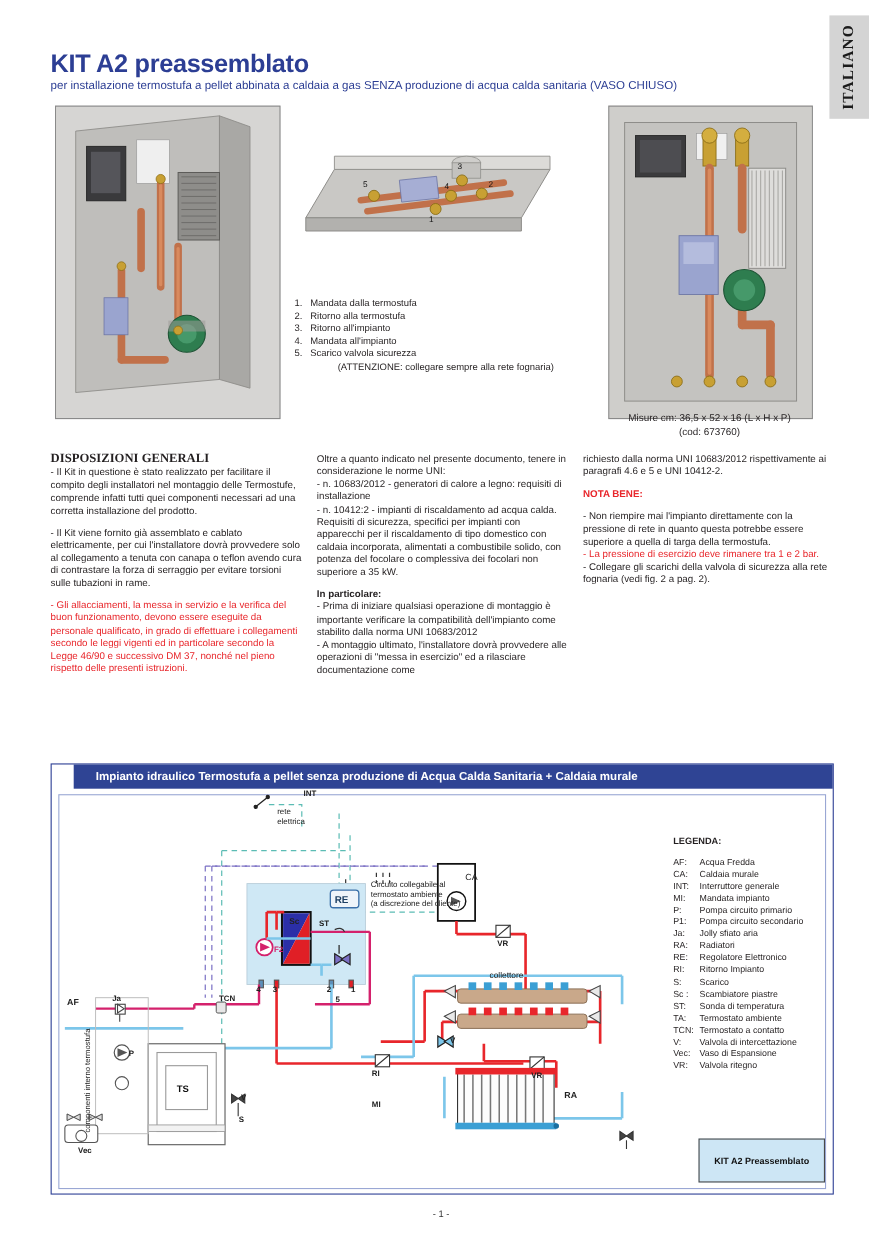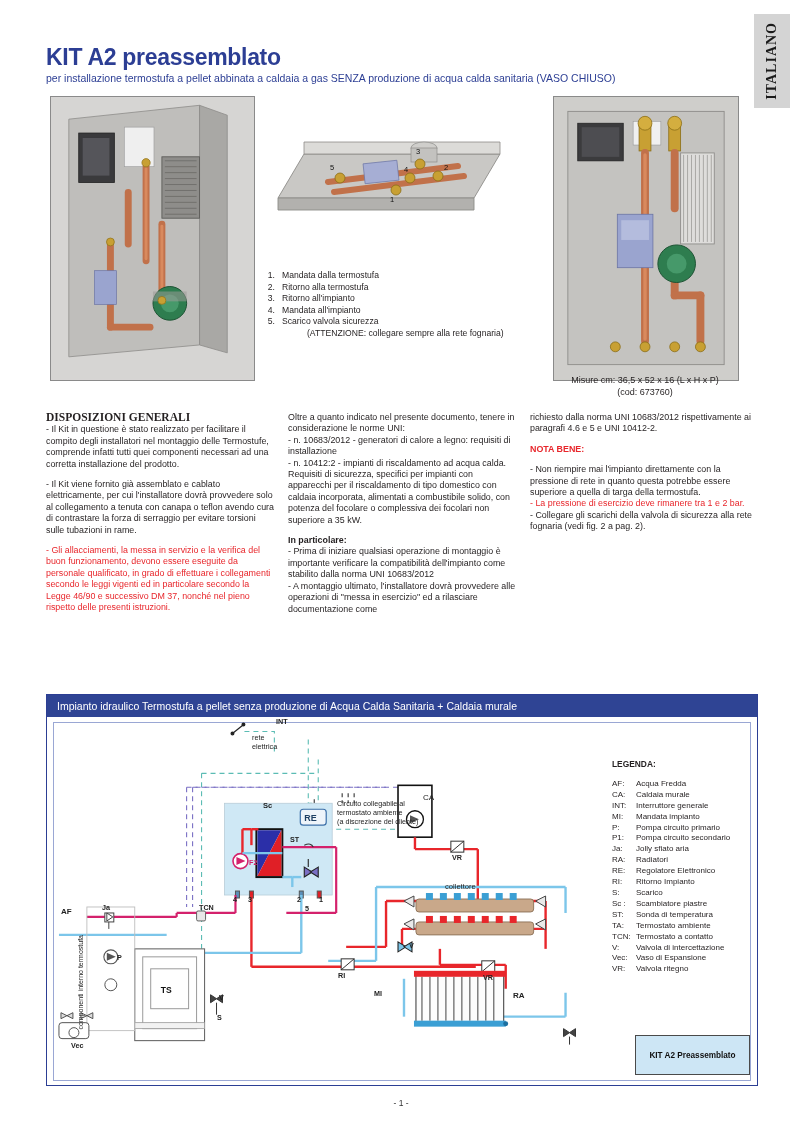--- a/index.html
+++ b/index.html
@@ -69,22 +69,23 @@
   .redhead{ color:#e8262b; font-weight:bold; margin:0; }
   .bold{ font-weight:bold; }
 
   
   .schem{
     position:absolute; left:46px; top:694px; width:712px; height:392px;
     border:1px solid #2c3e94; background:#ffffff;
   }
   .schem-head{
     height:22px; background:#2f4494; color:#fff;
-    font-size:10.5px; font-weight:normal; display:flex; align-items:center;
-    padding-left:10px;
+    font-size:10.5px; font-weight:bold; display:flex; align-items:center;
+    padding-left:20px;
+    margin-left:20px;
   }
   .schem-body{ position:relative; width:100%; height:369px; }
   .schem-frame{
     position:absolute; left:6px; top:5px; right:6px; bottom:5px;
     border:1px solid #9aa7d4;
   }
 
   
   .legend{ position:absolute; left:565px; top:42px; width:150px; font-size:8px; line-height:10.9px; }
   .legend .lh{ font-weight:bold; font-size:8.4px; margin-bottom:9px; }
@@ -537,34 +538,34 @@
 
       <div class="dlabel" style="left:205px; top:16px;">rete</div>
       <div class="dlabel" style="left:205px; top:25px;">elettrica</div>
       <div class="dlabel b" style="left:229px; top:0px;">INT</div>
 
       <div class="dlabel" style="left:290px; top:82px;">Circuito collegabile al</div>
       <div class="dlabel" style="left:290px; top:91px;">termostato ambiente</div>
       <div class="dlabel" style="left:290px; top:100px;">(a discrezione del cliente)</div>
 
       <div class="dlabel" style="left:376px; top:76px; font-size:8px;">CA</div>
-      <div class="dlabel b" style="left:216px; top:84px; font-size:7.6px;">Sc</div>
+      <div class="dlabel b" style="left:216px; top:116px; font-size:7.6px;">Sc</div>
       <div class="dlabel b" style="left:243px; top:118px;">ST</div>
       <div class="dlabel b" style="left:202px; top:141px; color:#d4216c;">F2</div>
       <div class="dlabel b" style="left:152px; top:186px;">TCN</div>
       <div class="dlabel b" style="left:14px; top:190px; font-size:8px;">AF</div>
       <div class="dlabel b" style="left:55px; top:186px;">Ja</div>
       <div class="dlabel b" style="left:186px; top:178px;">4</div>
       <div class="dlabel b" style="left:201px; top:178px;">3</div>
       <div class="dlabel b" style="left:250px; top:178px;">2</div>
       <div class="dlabel b" style="left:272px; top:178px;">1</div>
       <div class="dlabel b" style="left:258px; top:187px;">5</div>
 
       <div class="dlabel b" style="left:291px; top:254px;">RI</div>
-      <div class="dlabel b" style="left:291px; top:272px;margin-left:36px;">MI</div>
+      <div class="dlabel b" style="left:291px; top:282px;">MI</div>
       <div class="dlabel b" style="left:405px; top:136px;">VR</div>
       <div class="dlabel b" style="left:294px; top:254px;"></div>
       <div class="dlabel b" style="left:436px; top:256px;">VR</div>
       <div class="dlabel" style="left:398px; top:165px; font-size:7.6px;">collettore</div>
       <div class="dlabel b" style="left:362px; top:224px;">V</div>
       <div class="dlabel b" style="left:466px; top:274px; font-size:8px;">RA</div>
       <div class="dlabel b" style="left:172px; top:276px;">V</div>
       <div class="dlabel b" style="left:170px; top:296px;">S</div>
       <div class="dlabel b" style="left:70px; top:236px;">P</div>
       <div class="dlabel b" style="left:24px; top:324px;">Vec</div>

